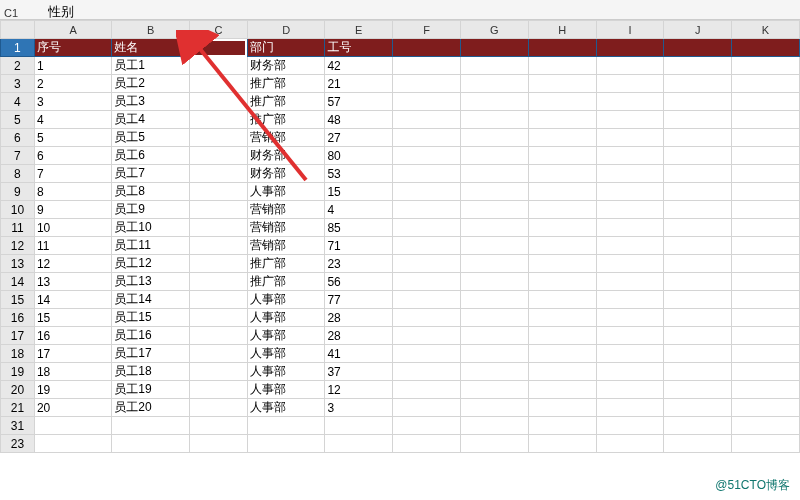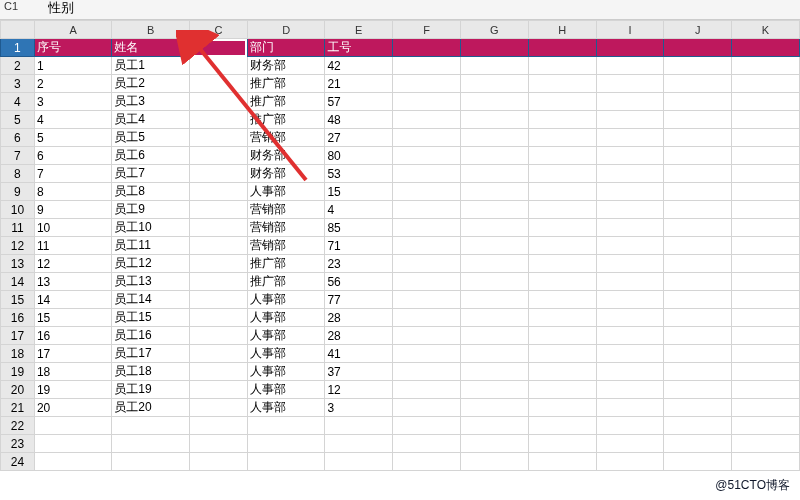--- a/index.html
+++ b/index.html
@@ -9,21 +9,21 @@
       background: #fff;
       width: 800px;
       height: 500px;
       overflow: hidden;
       position: relative;
     }
     .formula-bar {
       height: 20px;
       border-bottom: 1px solid #ccc;
       display: flex;
-      align-items: flex-start;
+      align-items: flex-end;
       padding: 0 4px;
       background: #f5f5f5;
     }
     .name-box {
       width: 40px;
       font-size: 11px;
       color: #333;
     }
     .formula-input {
       flex: 1;
@@ -66,21 +66,21 @@
     }
     .rowhead {
       width: 28px;
       background: #e8e8e8;
       text-align: center !important;
       font-size: 11px;
       color: #333;
     }
     
     tr.row-sel td {
-      background: #be185d;
+      background: #7f1d1d;
       color: #fff;
       border: 1px solid #1f5a90;
     }
     tr.row-sel .rowhead {
       background: #2f75b5;
       color: #fff;
     }
     
     td.data-cell {
       border: 1px solid #000;
@@ -102,21 +102,21 @@
     .arrow-overlay {
       position: absolute;
       left: 176px;
       top: 10px;
       pointer-events: none;
     }
     .watermark {
       position: absolute;
       right: 10px;
       bottom: 6px;
-      color: #0f172a;
+      color: #0f766e;
       font-size: 12px;
     }
     
     .active-cell {
       background: #2f75b5;
       outline: 2px solid #fff;
       outline-offset: -2px;
     }
   </style>
 </head>
@@ -448,49 +448,35 @@
           <td class="data-cell">人事部</td>
           <td class="data-cell">3</td>
           <td class="data-cell"></td>
           <td></td>
           <td></td>
           <td></td>
           <td></td>
           <td></td>
         </tr>
         <tr>
-          <td class="rowhead">22</td>
+          <td class="rowhead">31</td>
           <td></td>
           <td></td>
           <td></td>
           <td></td>
           <td></td>
           <td></td>
           <td></td>
           <td></td>
           <td></td>
           <td></td>
           <td></td>
         </tr>
         <tr>
           <td class="rowhead">23</td>
-          <td></td>
-          <td></td>
-          <td></td>
-          <td></td>
-          <td></td>
-          <td></td>
-          <td></td>
-          <td></td>
-          <td></td>
-          <td></td>
-          <td></td>
-        </tr>
-        <tr>
-          <td class="rowhead">24</td>
           <td></td>
           <td></td>
           <td></td>
           <td></td>
           <td></td>
           <td></td>
           <td></td>
           <td></td>
           <td></td>
           <td></td>

